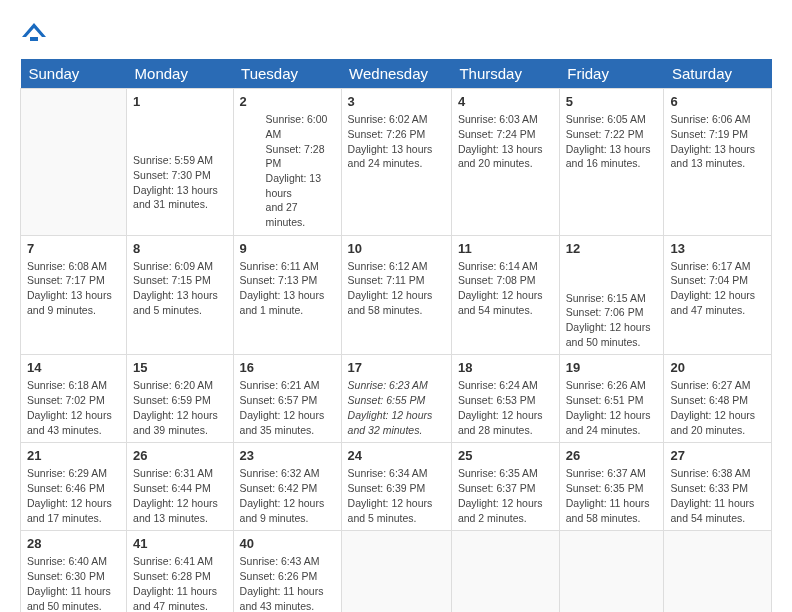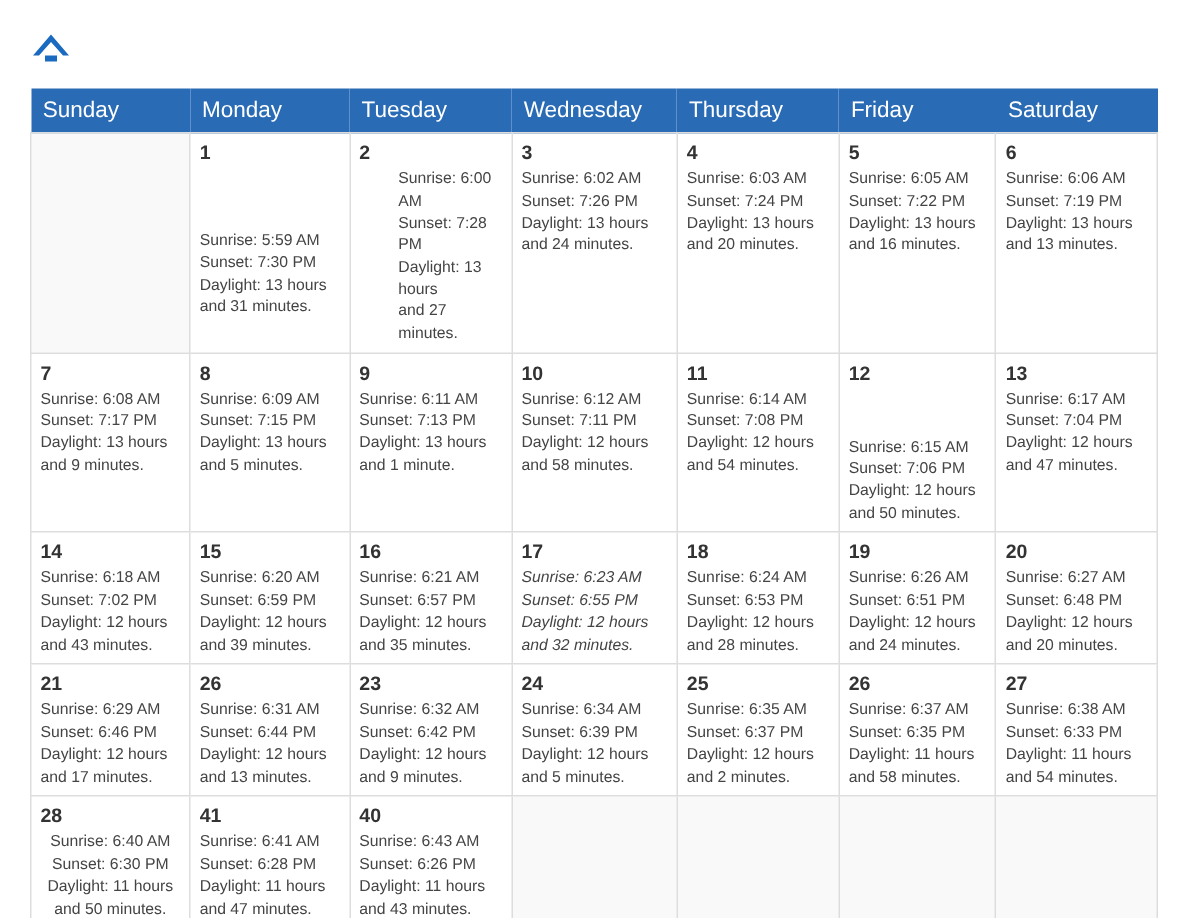--- a/index.html
+++ b/index.html
@@ -309,21 +309,21 @@
           <span class="day-num">27</span>
           <div class="day-info" style="white-space: pre-line;">Sunrise: 6:38 AM
 Sunset: 6:33 PM
 Daylight: 11 hours
 and 54 minutes.</div>
         </td>
       </tr>
       <tr>
         <td>
           <span class="day-num">28</span>
-          <div class="day-info" style="white-space: pre-line; text-align: center;">Sunrise: 6:40 AM
+          <div class="day-info" style="white-space: pre-line;">Sunrise: 6:40 AM
 Sunset: 6:30 PM
 Daylight: 11 hours
 and 50 minutes.</div>
         </td>
         <td>
           <span class="day-num">41</span>
           <div class="day-info" style="white-space: pre-line;">Sunrise: 6:41 AM
 Sunset: 6:28 PM
 Daylight: 11 hours
 and 47 minutes.</div>

